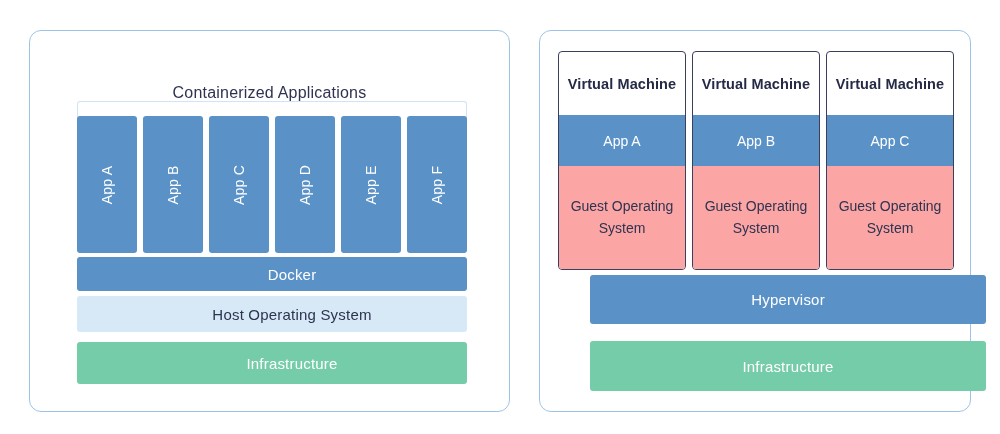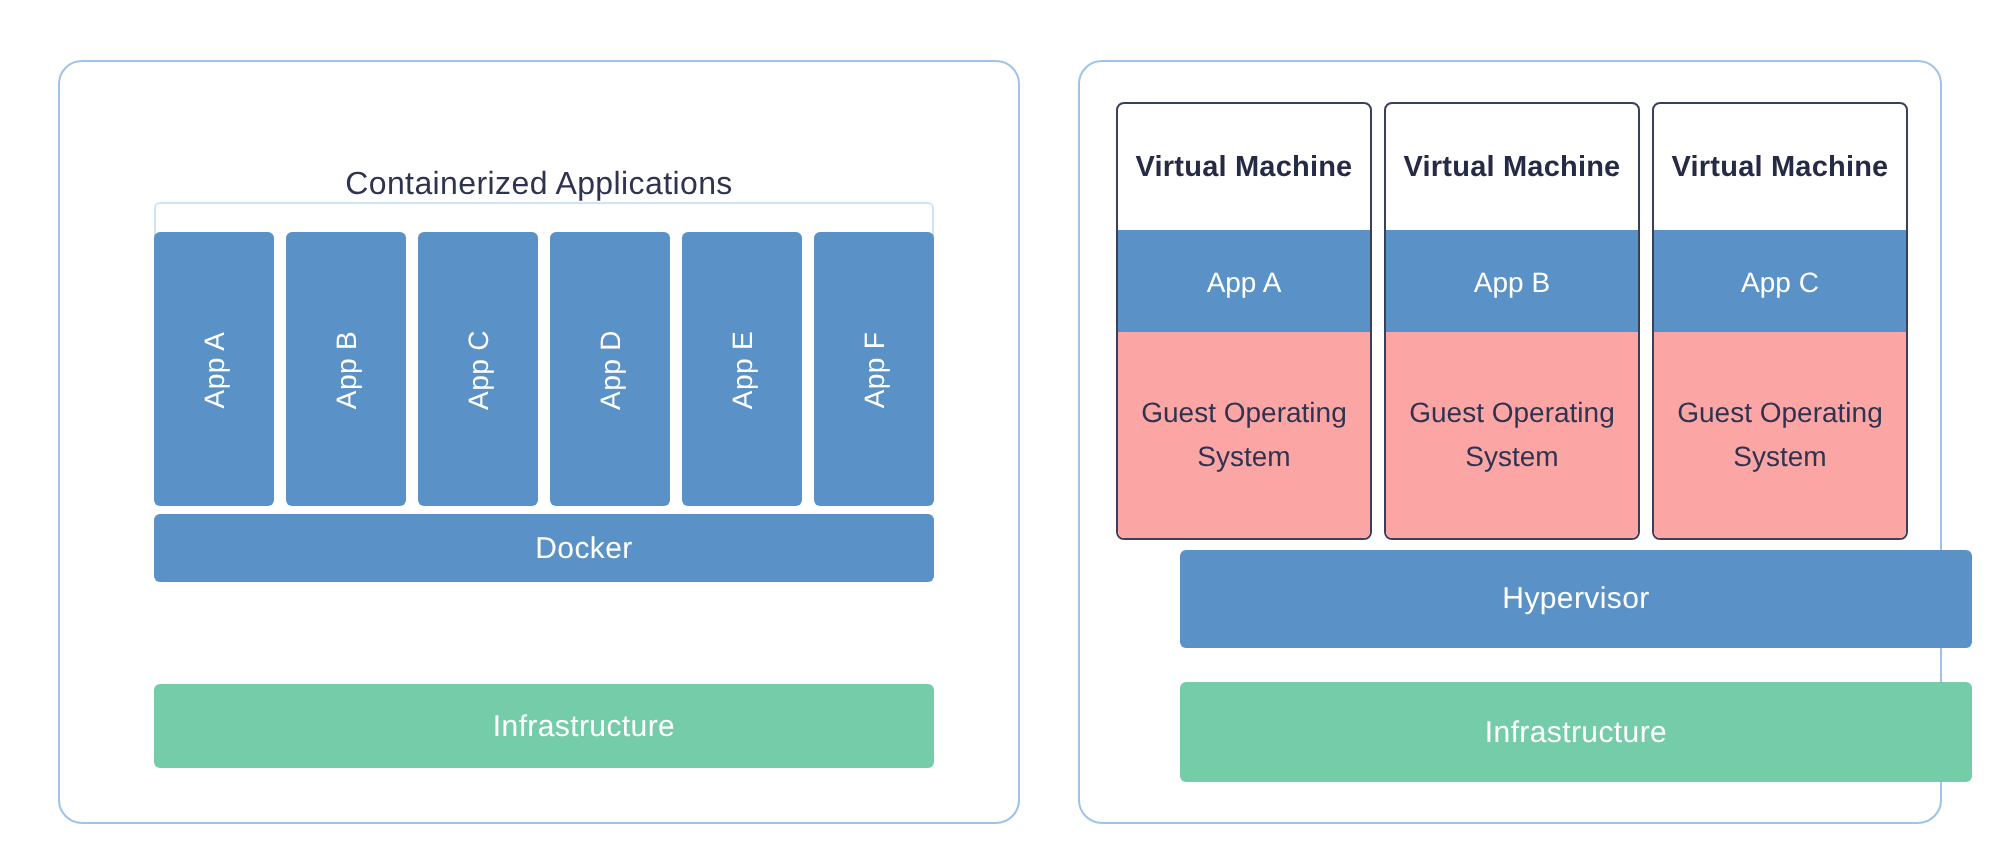--- a/index.html
+++ b/index.html
@@ -215,20 +215,21 @@
       <div class="app-container">
         <span class="vlabel">App E</span>
       </div>
       <div class="app-container">
         <span class="vlabel">App F</span>
       </div>
     </div>
 
     <div class="stack-bar" id="docker-bar">Docker</div>
 
+    <div class="stack-bar" id="host-os-bar">Host Operating System</div>
 
     <div class="stack-bar" id="infra-bar-left">Infrastructure</div>
   </div>
 
   <div class="panel" id="panel-right">
 
     <div id="vm-row">
 
       <div class="vm-card">
         <div class="vm-header">Virtual Machine</div>

